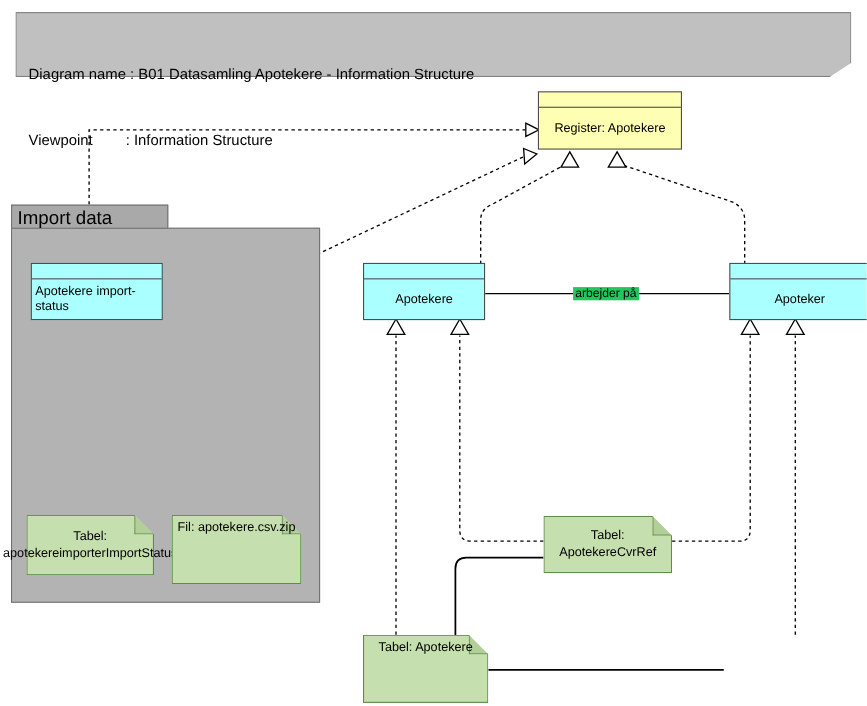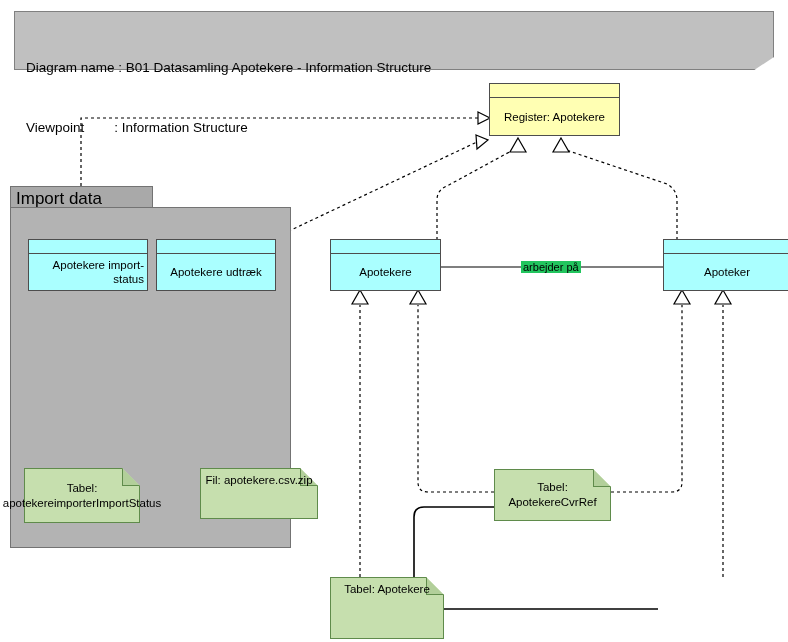--- a/index.html
+++ b/index.html
@@ -98,21 +98,21 @@
   }
   .objbox .band {
     height: 14px;
     border-bottom: 1px solid #4d4d4d;
     box-sizing: border-box;
   }
   .objbox .label {
     display: flex;
     align-items: center;
     justify-content: center;
-    text-align: right;
+    text-align: left;
     height: calc(100% - 14px);
     font-size: 11.5px;
     color: #000;
     padding: 0 3px;
     line-height: 14px;
     box-sizing: border-box;
   }
   .objbox.yellow { background: #ffffb3; }
 
   
@@ -228,44 +228,40 @@
   <div class="node objbox yellow" style="left:489px; top:83px; width:131px; height:53px;">
     <div class="band"></div>
     <div class="label">Register: Apotekere</div>
   </div>
 
   <div class="node objbox" style="left:28px; top:239px; width:120px; height:52px;">
     <div class="band"></div>
     <div class="label">Apotekere import-status</div>
   </div>
 
-  <div class="node objbox" style="left:156px; top:239px; width:120px; height:52px;">
-    <div class="band"></div>
-    <div class="label">Apotekere udtræk</div>
-  </div>
 
   <div class="node objbox" style="left:330px; top:239px; width:111px; height:52px;">
     <div class="band"></div>
     <div class="label">Apotekere</div>
   </div>
 
   <div class="node objbox" style="left:663px; top:239px; width:128px; height:52px;">
     <div class="band"></div>
     <div class="label">Apoteker</div>
   </div>
 
   <div class="edge-label" style="left:521px; top:261px;">arbejder på</div>
 
   <div class="node note" style="left:24px; top:468px; width:116px; height:55px;">
     <div class="fill"></div>
     <div class="fold"></div>
     <div class="label">Tabel: apotekereimporterImportStatus</div>
   </div>
 
-  <div class="node note topalign" style="left:156px; top:468px; width:118px; height:51px;margin-left:44px;">
+  <div class="node note topalign" style="left:156px; top:468px; width:118px; height:63px;">
     <div class="fill"></div>
     <div class="fold"></div>
     <div class="label">Fil: apotekere.csv.zip</div>
   </div>
 
   <div class="node note" style="left:494px; top:469px; width:117px; height:52px;">
     <div class="fill"></div>
     <div class="fold"></div>
     <div class="label">Tabel: ApotekereCvrRef</div>
   </div>

